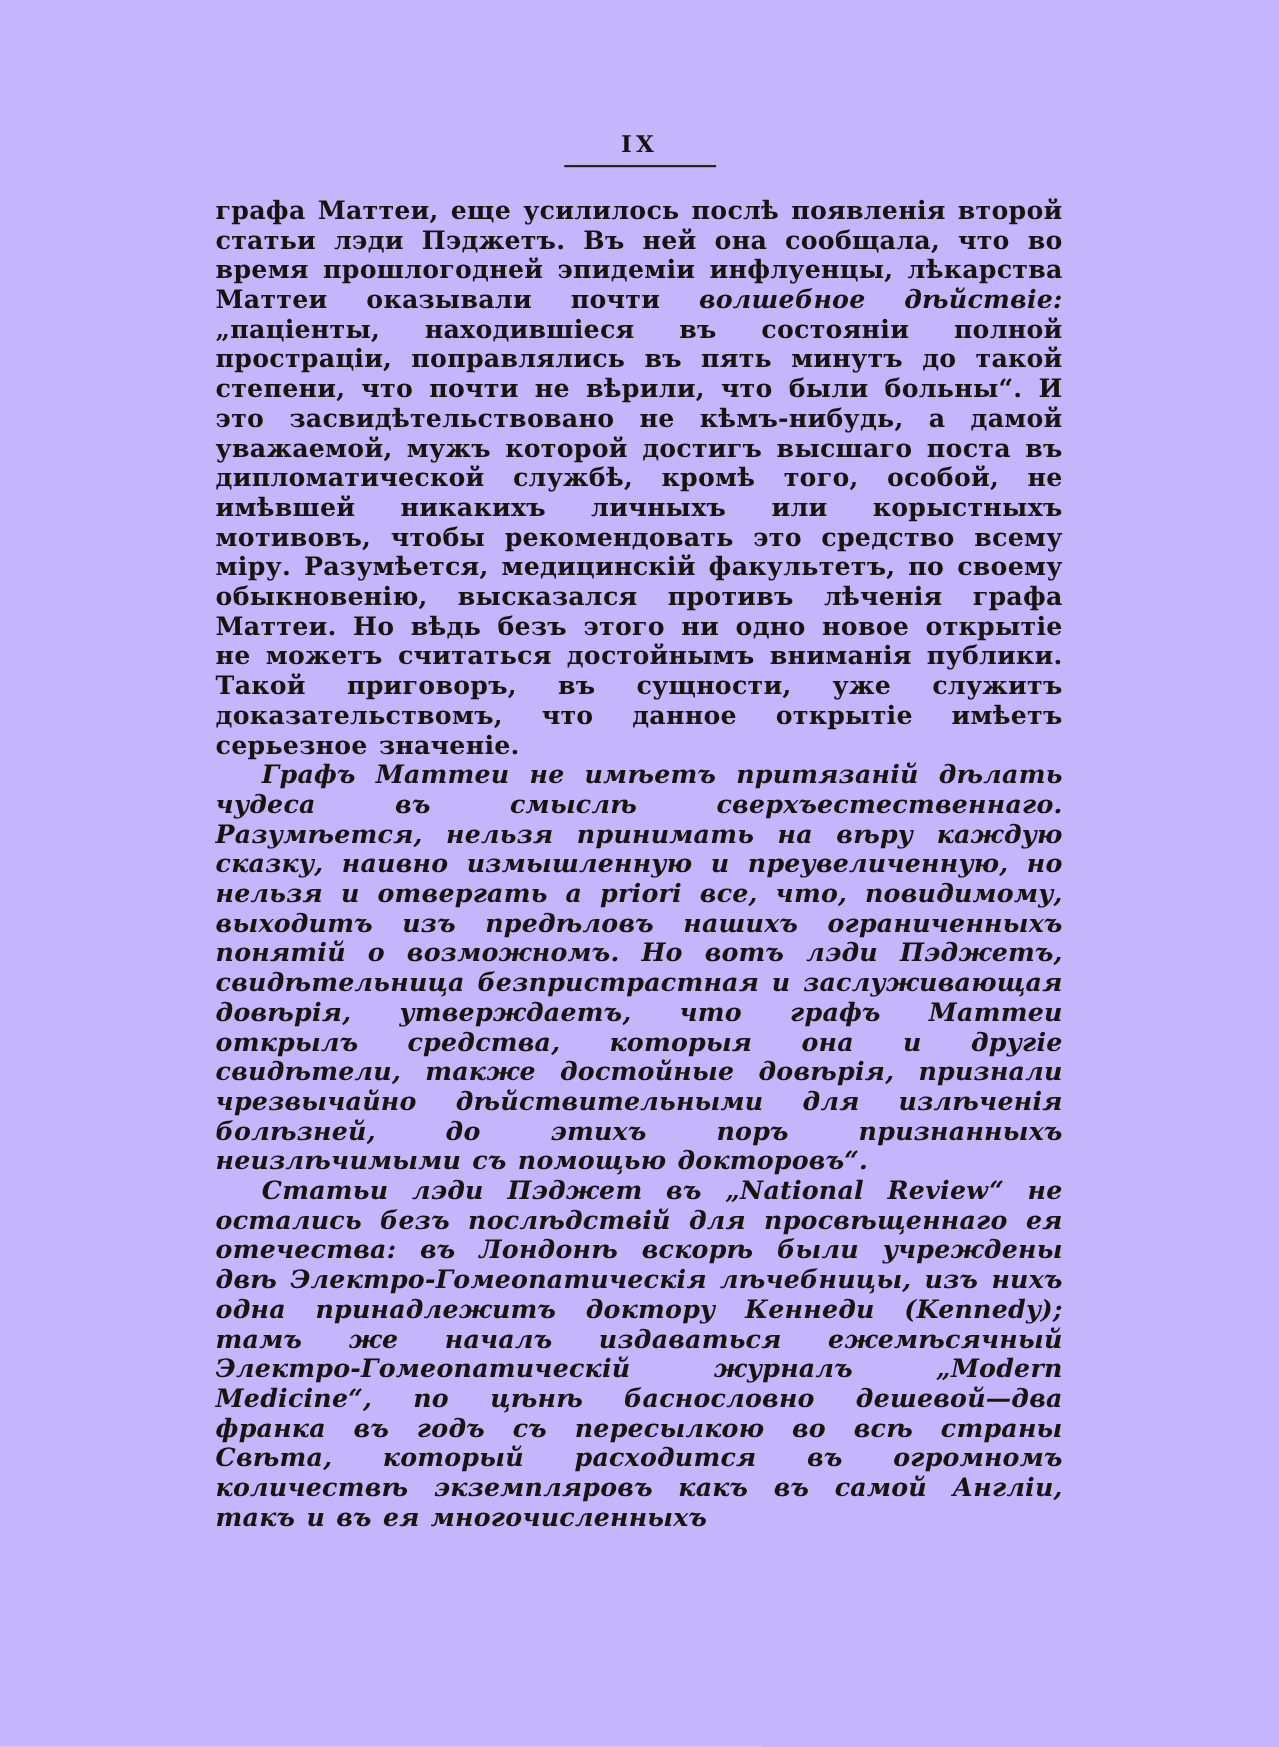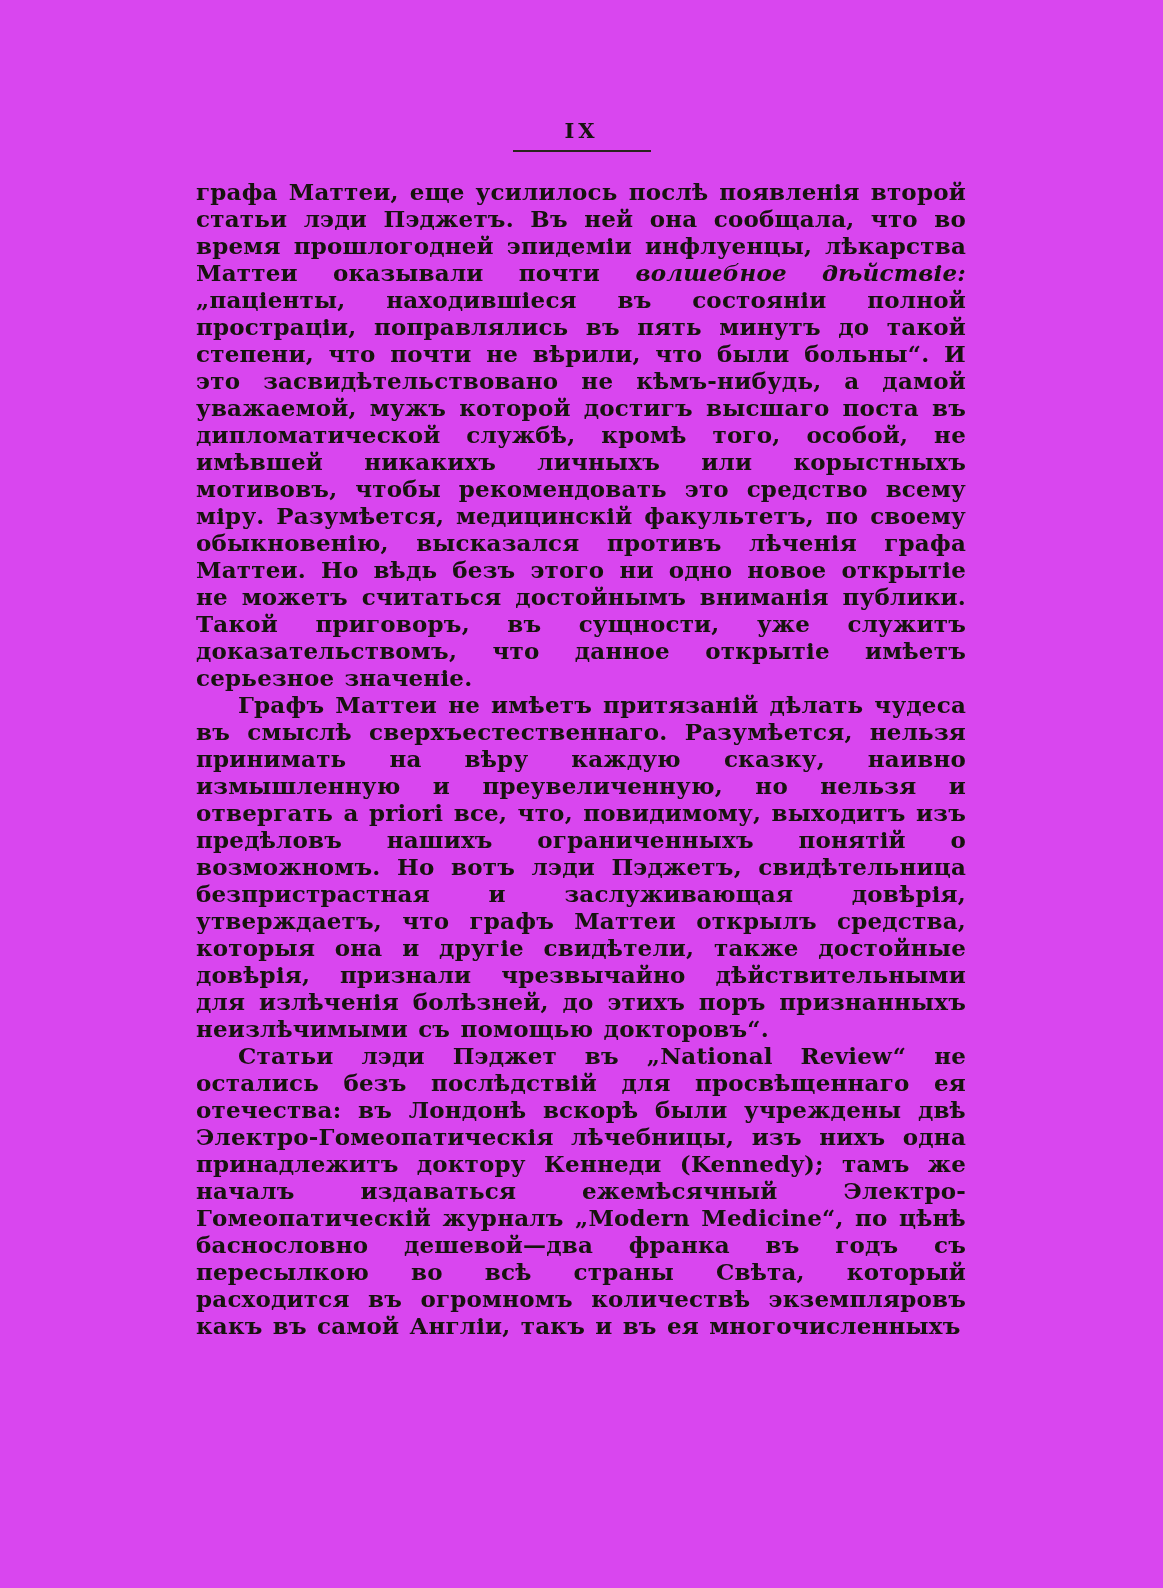--- a/index.html
+++ b/index.html
@@ -5,21 +5,21 @@
   html, body {
     margin: 0;
     padding: 0;
     background: #e9e7e2;
   }
   .page {
     position: relative;
     width: 1163px;
     height: 1588px;
     margin: 0 auto;
-    background: #d946ef;
+    background: #c4b5fd;
     box-sizing: border-box;
     overflow: hidden;
     font-family: "DejaVu Serif", "Liberation Serif", serif;
     color: #17130f;
   }
   .page-header {
     position: absolute;
     top: 118px;
     left: 0;
     width: 100%;
@@ -49,20 +49,21 @@
     font-size: 23px;
     line-height: 27px;
     font-weight: bold;
     text-align: justify;
     text-justify: inter-word;
     letter-spacing: 0.2px;
     word-spacing: 2px;
   }
   .para.indent {
     text-indent: 42px;
+    font-style: italic;
   }
   .italic {
     font-style: italic;
   }
 </style>
 </head>
 <body>
 
 <div class="page">
   <div class="page-header">

